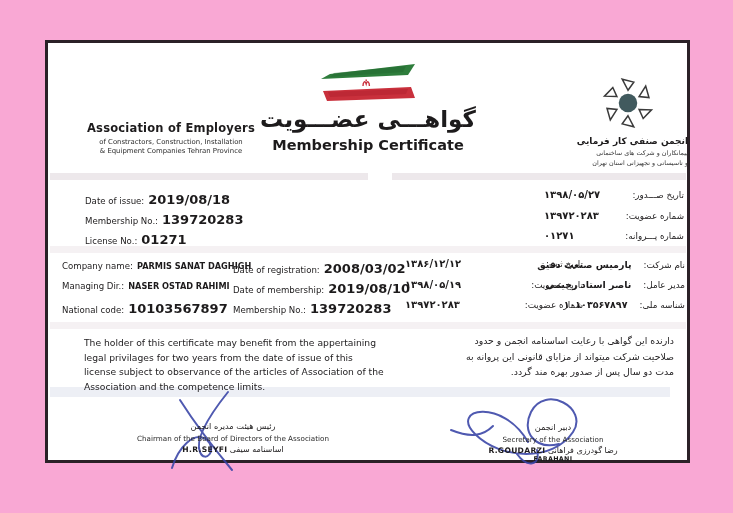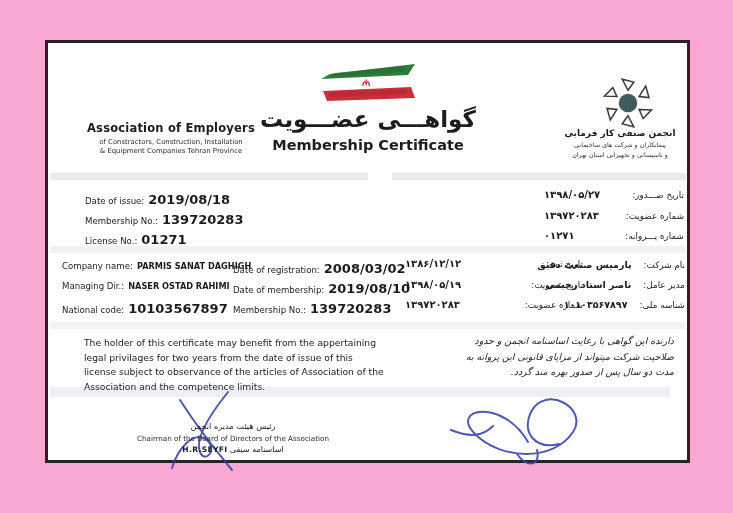--- a/index.html
+++ b/index.html
@@ -18,40 +18,40 @@
   
   .hl { position:absolute; left:66px; top:121px; width:210px; text-align:center; }
   .hl-title { font-size:11.5px; font-weight:bold; letter-spacing:.2px; }
   .hl-sub { font-size:6.9px; font-weight:normal; color:#2a2a2a; margin-top:3px; }
 
   .flag { position:absolute; left:318px; top:62px; }
   .title-fa { position:absolute; left:258px; top:106px; width:220px; text-align:center; font-size:23px; font-weight:bold; direction:rtl; }
   .title-en { position:absolute; left:258px; top:137px; width:220px; text-align:center; font-size:14.5px; font-weight:bold; }
 
   .logo { position:absolute; left:599px; top:74px; }
-  .hr { position:absolute; left:552px; top:128px; width:136px; text-align:center; direction:rtl; }
+  .hr { position:absolute; left:552px; top:136px; width:136px; direction:rtl; }
   .hr-title { font-size:9px; font-weight:bold; }
   .hr-sub { font-size:6.4px; color:#333; margin-top:2.5px; }
 
   
   .erow { position:absolute; font-size:8.6px; white-space:nowrap; }
   .erow .val { font-weight:bold; font-size:13px; margin-left:4px; }
 
   
   .fcol { position:absolute; }
   .frow { display:flex; flex-direction:row-reverse; justify-content:space-between; align-items:baseline; margin-bottom:9.5px; }
   .flbl { font-size:8.8px; direction:rtl; }
   .fval { font-size:10px; font-weight:bold; direction:rtl; }
 
   
   .farow { direction:rtl; text-align:right; font-size:8.8px; margin-bottom:9px; white-space:nowrap; }
   .farow .fav { font-weight:bold; font-size:9.5px; margin-right:12px; }
 
   .para-en { position:absolute; left:84px; top:336px; width:302px; font-size:9.2px; line-height:14.6px; color:#242224; }
-  .para-fa { position:absolute; left:448px; top:333px; width:226px; font-size:9.4px; line-height:15.5px; direction:rtl; color:#242224;font-style:italic; }
+  .para-fa { position:absolute; left:448px; top:333px; width:226px; font-size:9.4px; line-height:15.5px; direction:rtl; color:#242224; }
 
   .sig-block { position:absolute; text-align:center; }
   .sig-title-fa { font-size:8.2px; direction:rtl; }
   .sig-title-en { font-size:7.2px; margin-top:2.5px; color:#2a2a2a; }
   .sig-name { font-size:7.6px; margin-top:2.5px; white-space:nowrap; }
   .sig-name b { letter-spacing:.3px;text-align:right; }
   .sig-name .fa { font-size:8px; }
   .sig-svg { position:absolute; pointer-events:none; }
 </style>
 </head>
@@ -195,13 +195,24 @@
     </div>
   </div>
 
   <svg class="sig-svg" style="left:433px; top:382px;" width="185" height="88" viewBox="0 0 185 88">
     <g stroke="#3743a6" stroke-width="2" fill="none" stroke-linecap="round" opacity=".88">
       <path d="M95 60 C70 16 16 26 42 52 C68 78 120 80 140 50 C156 26 112 2 98 30 C88 50 102 68 126 62"></path>
       <path d="M18 48 C38 56 50 54 60 44"></path>
       <path d="M84 72 C94 86 108 84 104 68"></path>
     </g>
   </svg>
+  <div class="sig-block" style="left:448px; top:422px; width:210px;">
+    <div class="sig-title-fa">دبیر انجمن</div>
+    <div class="sig-title-en">Secretary of the Association</div>
+    <div class="sig-name">
+      <b>R.GOUDARZI</b>
+      <span class="fa">رضا گودرزی فراهانی</span>
+    </div>
+    <div class="sig-name" style="margin-top:0; font-size:6.4px;">
+      <b>FARAHANI</b>
+    </div>
+  </div>
 </div>
 
 </body></html>

